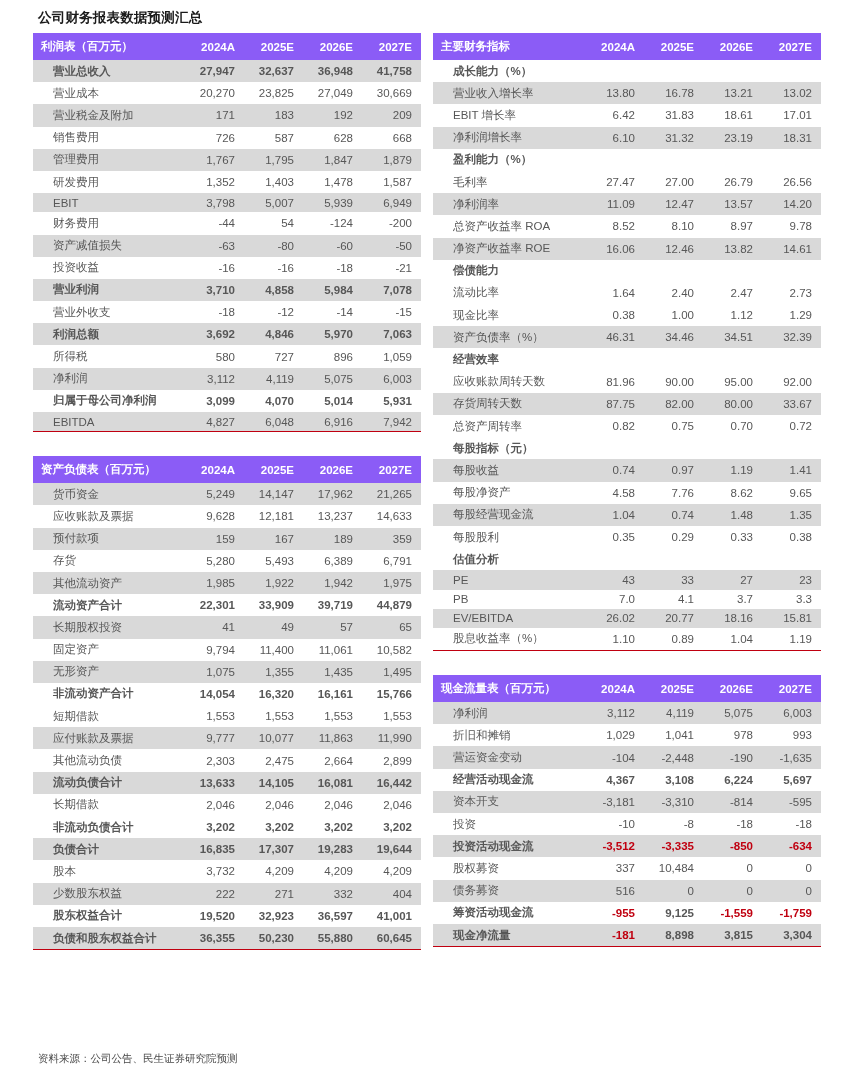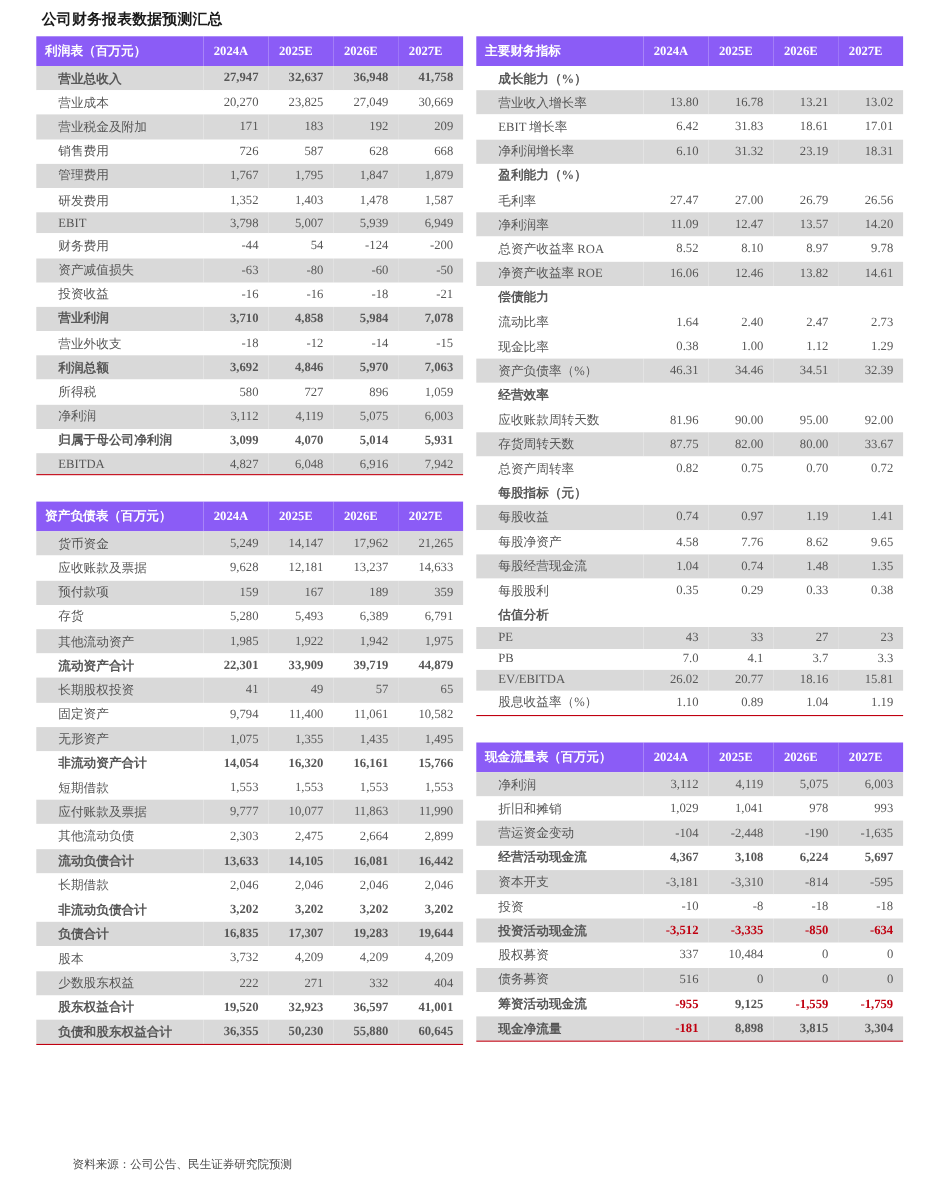--- a/index.html
+++ b/index.html
@@ -13,21 +13,20 @@
     font-family: "Liberation Sans", "DejaVu Sans", sans-serif;
     color: #3c3c3c;
     position: relative;
     overflow: hidden;
   }
   .page {
     position: relative;
     width: 846px;
     height: 1078px;
     box-sizing: border-box;
-    font-family: Liberation Serif, serif;
   }
   .page-title {
     position: absolute;
     left: 38px;
     top: 9px;
     font-size: 13.5px;
     font-weight: bold;
     color: #1a1a1a;
     letter-spacing: 0.2px;
     white-space: nowrap;
@@ -59,20 +58,21 @@
     height: 20px;
     box-sizing: border-box;
     white-space: nowrap;
   }
   table.fin thead th.c-label {
     text-align: left;
     padding-left: 8px;
     width: 152px;
   }
   table.fin thead th.c-val {
+    text-align: right;
     padding-right: 9px;
   }
   table.fin tbody td {
     padding: 3.6px 0;
     height: 19px;
     box-sizing: border-box;
     white-space: nowrap;
     color: #575757;
     font-size: 11.5px;
   }
@@ -101,21 +101,20 @@
     line-height: 0;
     font-size: 0;
   }
   .source {
     position: absolute;
     left: 38px;
     top: 1052px;
     font-size: 10.5px;
     color: #4a4a4a;
     white-space: nowrap;
-    margin-left: 28px;
   }
   .gap-block { height: 24px; }
 </style>
 </head>
 <body>
 
 <div class="page">
 
   <div class="page-title">公司财务报表数据预测汇总</div>
 

